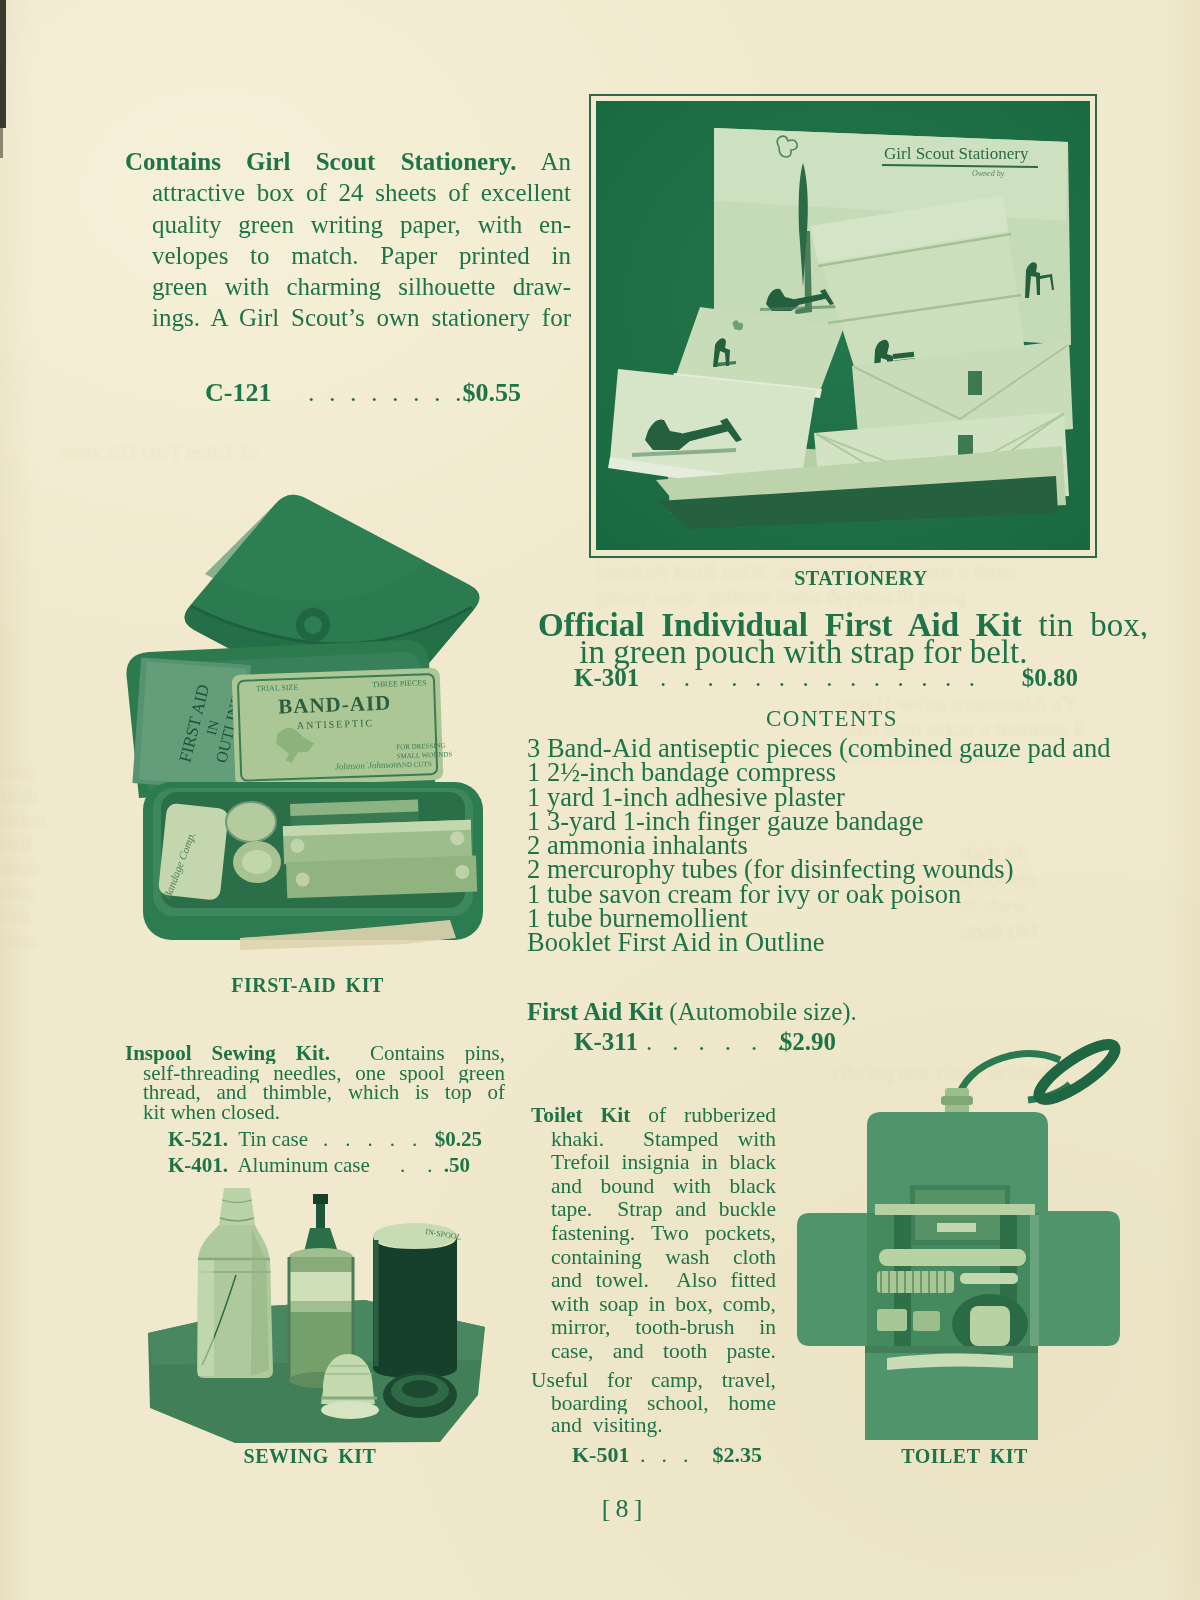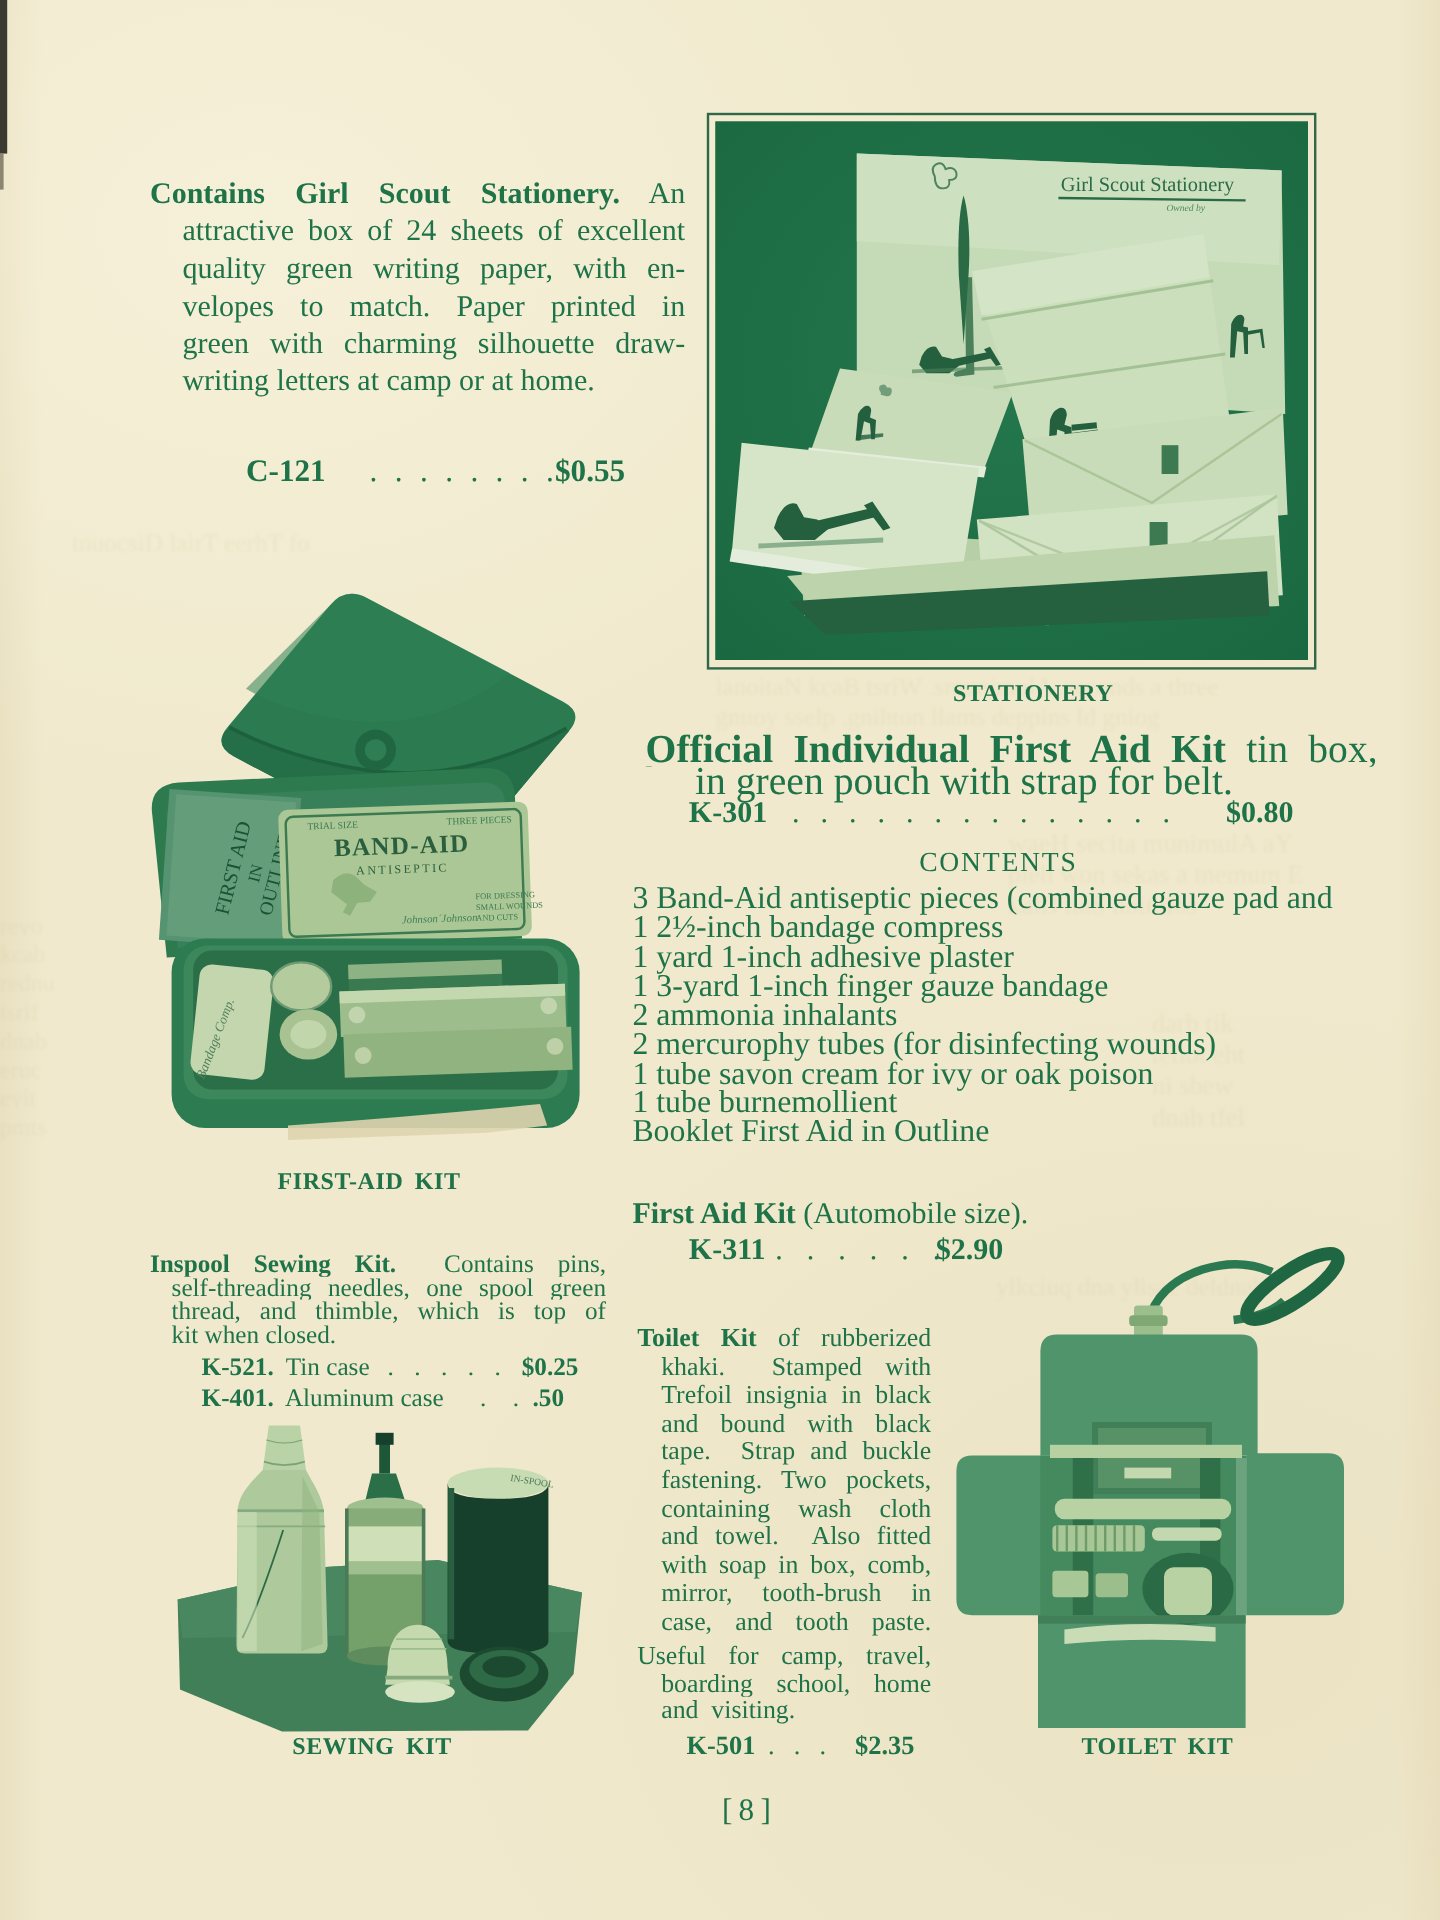--- a/index.html
+++ b/index.html
@@ -63,21 +63,21 @@
     <div>ylkciuq  dna  ylisae  deldnah</div>
   </div>
 </div>
 
 <div class="abs" style="left:125px;top:146px;width:446px;font-size:25px;line-height:31.3px;--lh:31.3px;">
   <div class="jline"><b>Contains Girl Scout Stationery.</b> An</div>
   <div class="jline" style="padding-left:27px;">attractive box of 24 sheets of excellent</div>
   <div class="jline" style="padding-left:27px;">quality green writing paper, with en-</div>
   <div class="jline" style="padding-left:27px;">velopes to match. Paper printed in</div>
   <div class="jline" style="padding-left:27px;">green with charming silhouette draw-</div>
-  <div style="padding-left:27px;">writing letters at camp or at home.</div>
+  <div class="jline" style="padding-left:27px;">ings. A Girl Scout’s own stationery for</div>
 </div>
 <div class="abs prow" style="left:205px;top:378px;width:316px;font-size:26px;font-weight:bold;">
   <span>C-121</span>
   <span style="position:absolute;left:103px;letter-spacing:14.5px;font-weight:normal;">........</span>
   <span style="position:absolute;right:0;">$0.55</span>
 </div>
 
 <div class="abs" style="left:589px;top:94px;width:504px;height:460px;border:2.5px solid #2f6847;"></div>
 <svg class="abs" style="left:596px;top:101px;" width="494" height="449" viewBox="0 0 494 449">
   <rect x="0" y="0" width="494" height="449" fill="#1f7147"></rect>

